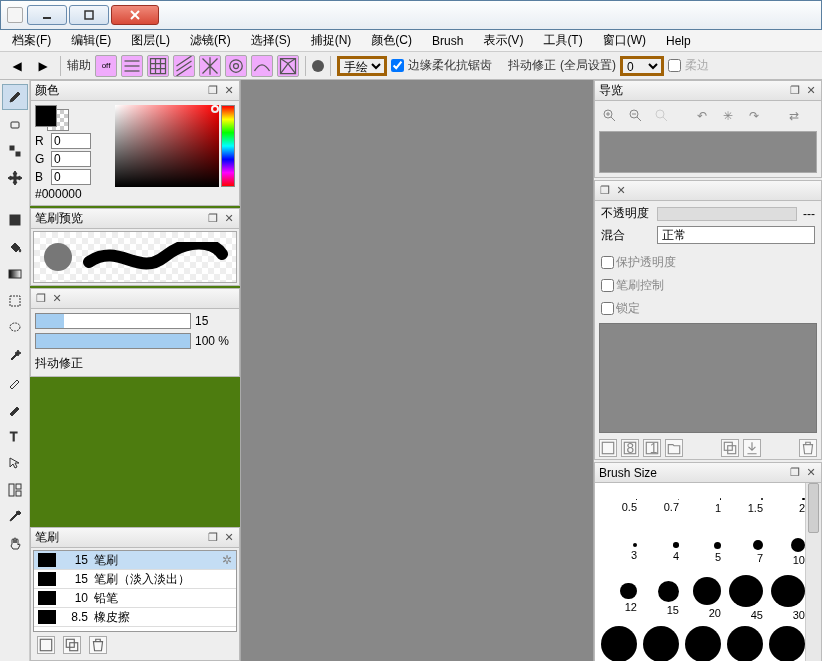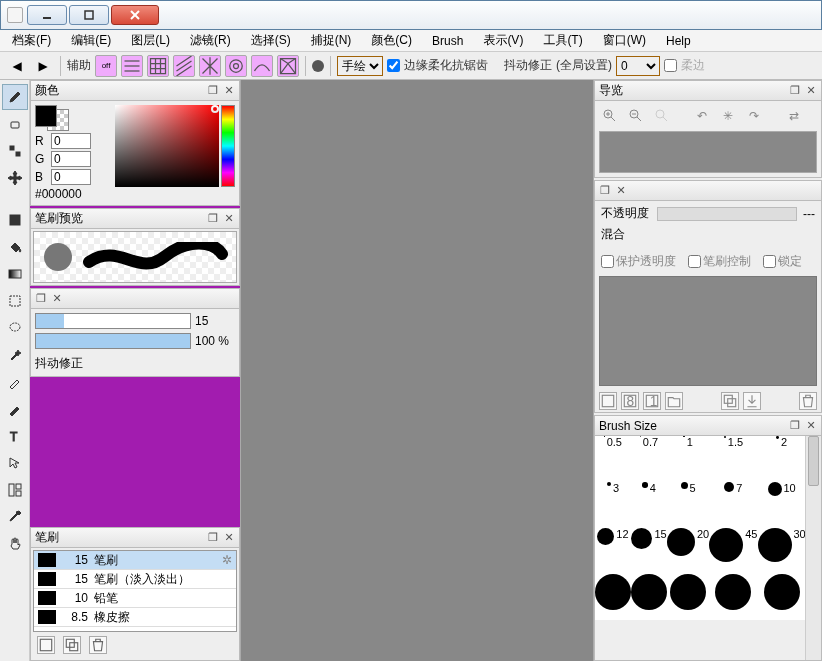--- a/index.html
+++ b/index.html
@@ -17,32 +17,32 @@
 
 .menubar { height:22px; background:#f4f4f4; border-bottom:1px solid #ccc; display:flex; align-items:center; padding:0 4px; gap:4px; }
 .menuitem { padding:2px 8px; cursor:default; }
 
 
 .toolbar { height:28px; background:#eee; border-bottom:1px solid #bbb; display:flex; align-items:center; padding:0 6px; gap:4px; }
 .tbtn { width:22px; height:22px; border:1px solid #aaa; background:#f0abfc; display:flex; align-items:center; justify-content:center; border-radius:2px; }
 .tbtn.flat { border-color:transparent; background:transparent; }
 .sep { width:1px; height:20px; background:#bbb; margin:0 2px; }
 .tlabel { color:#333; }
-select.tsel { height:20px; border:1px solid #a16207; font-size:12px; }
+select.tsel { height:20px; border:3px solid #a16207; font-size:12px; }
 input[type=checkbox]{ vertical-align:middle; }
 .circle { width:12px; height:12px; border-radius:50%; background:#555; }
 
 
 .main { display:flex; height:calc(661px - 30px - 22px - 28px); }
 .toolcol { width:30px; background:#eee; border-right:1px solid #ccc; display:flex; flex-direction:column; align-items:center; padding-top:4px; gap:1px; }
 .toolbtn { width:26px; height:26px; display:flex; align-items:center; justify-content:center; border:1px solid transparent; }
 .toolbtn.active { background:#cde; border-color:#8ab; }
 .toolbtn svg { width:16px; height:16px; fill:#333; stroke:#333; }
 
-.leftpanels { width:210px; background:#a21caf; display:flex; flex-direction:column; gap:2px; }
+.leftpanels { width:210px; background:#4d7c0f; display:flex; flex-direction:column; gap:2px; }
 .panel { border:1px solid #bbb; background:#eee; }
 .phead { height:20px; background:linear-gradient(#f7f7f7,#e4e4e4); border-bottom:1px solid #bbb; display:flex; align-items:center; padding:0 4px; justify-content:space-between; }
 .phead .t { flex:1; }
 .phead .ctl { display:flex; gap:4px; }
 .phead .ctl span { cursor:default; font-size:11px; color:#555; width:12px; text-align:center; }
 .pbody { padding:4px; background:#eee; }
 .swatches { width:34px; height:26px; position:relative; }
 .sw1 { position:absolute; width:22px; height:22px; background:#000; border:1px solid #888; }
 .sw2 { position:absolute; width:22px; height:22px; right:0; bottom:0; background:#fff; border:1px solid #888; background-image:linear-gradient(45deg,#ccc 25%,transparent 25%,transparent 75%,#ccc 75%),linear-gradient(45deg,#ccc 25%,transparent 25%,transparent 75%,#ccc 75%); background-size:8px 8px; background-position:0 0,4px 4px; }
 .rgbrow { display:flex; align-items:center; gap:4px; margin-top:2px; }
@@ -87,28 +87,28 @@
 .rightpanels { width:228px; background:#eee; display:flex; flex-direction:column; gap:2px; }
 .navtools { display:flex; gap:4px; padding:4px; }
 .navbtn { width:22px; height:22px; display:flex; align-items:center; justify-content:center; color:#888; }
 .navprev { height:42px; background:#888; border:1px solid #aaa; margin:0 4px 4px; }
 
 .layerprops { padding:4px 6px; }
 .lprow { display:flex; align-items:center; gap:6px; margin-bottom:4px; }
 .lprow .lab{ width:50px; }
 .opbar { flex:1; height:14px; background:#ddd; border:1px solid #bbb; }
 .blendsel{ flex:1; height:18px; border:1px solid #888; padding:0 4px; background:#fff; }
-.chkrow{ display:flex; gap:12px; padding:2px 6px; }
+.chkrow{ display:flex; gap:6px; padding:2px 6px;flex-direction:column; }
 .chk{ display:flex; align-items:center; gap:2px; color:#888; }
 .chk input{ }
 .layerarea { height:110px; background:#888; margin:4px; border:1px solid #777; }
 .layicons { display:flex; gap:4px; padding:2px 4px; justify-content:flex-start; }
 
 .bsgrid { display:grid; grid-template-columns:repeat(5,1fr); gap:0; background:#fff; }
-.bscell { height:46px; display:flex; flex-direction:row; align-items:flex-start; justify-content:center; gap:2px; }
+.bscell { height:46px; display:flex; flex-direction:column; align-items:flex-end; justify-content:center; gap:2px; }
 .bscell .dot{ border-radius:50%; background:#000; }
 .bscell .lbl{ font-size:11px; }
 .bswrap{ position:relative; }
 .bsscroll{ position:absolute; right:0; top:0; bottom:0; width:16px; background:#e8e8e8; border-left:1px solid #ccc; }
 .bsscroll .thumb{ position:absolute; top:0; left:2px; right:2px; height:50px; background:#cfcfcf; border:1px solid #aaa; border-radius:2px; }
 </style>
 </head>
 <body>
 
 <div class="titlebar">
@@ -498,20 +498,21 @@
           </span>
         </div>
       <div class="layerprops">
         <div class="lprow">
             <span class="lab">不透明度</span>
             <div class="opbar"></div>
             <span>---</span>
           </div>
         <div class="lprow">
             <span class="lab">混合</span>
+            <div class="blendsel"><span>正常</span></div>
           </div>
       </div>
       <div class="chkrow">
         <label class="chk">
             <input type="checkbox" style="">
             <span>保护透明度</span>
           </label>
         <label class="chk">
             <input type="checkbox" style="">
             <span>笔刷控制</span>

